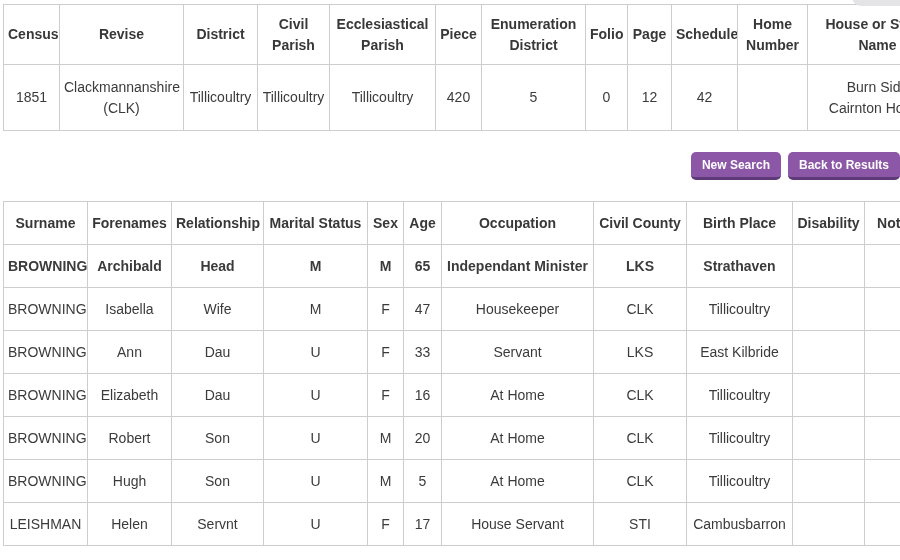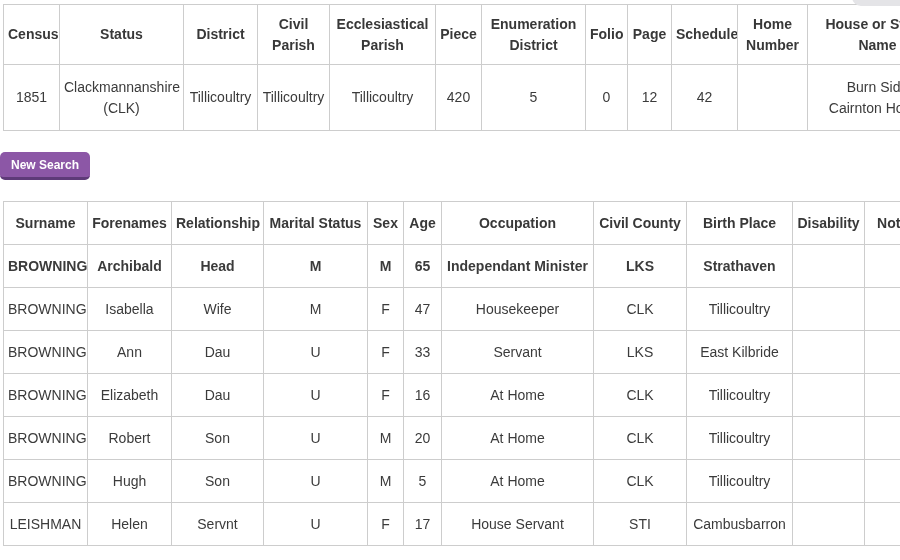--- a/index.html
+++ b/index.html
@@ -13,21 +13,21 @@
     border:1px solid #cdcdcd;
     text-align:center;vertical-align:middle;
     font-size:14px;line-height:1.45;
     padding:2px 4px;white-space:pre-line;overflow:hidden;
   }
   th{font-weight:700;color:#383838;}
   .record-table{margin:4px 0 0 3px;width:944px;}
   .record-table thead tr{height:60px;}
   .record-table tbody tr{height:66px;}
   .button-bar{
-    width:900px;display:flex;justify-content:flex-start;gap:7px;
+    width:900px;display:flex;justify-content:flex-end;gap:7px;
     margin-top:21px;
   }
   .btn{
     background:#8c57a6;color:#ffffff;
     border:none;border-bottom:3px solid #5e3a78;border-radius:5px;
     font-family:"Liberation Sans","DejaVu Sans",sans-serif;
     font-size:12px;font-weight:700;
     padding:6px 11px 5px 11px;cursor:pointer;
   }
   .people-table{margin:21px 0 0 3px;width:925px;}
@@ -54,21 +54,21 @@
     <col style="width:104px">
       <col style="width:42px">
       <col style="width:44px">
     <col style="width:66px">
       <col style="width:70px">
       <col style="width:140px">
   </colgroup>
   <thead>
     <tr>
       <th>Census</th>
-      <th>Status</th>
+      <th>Revise</th>
       <th>District</th>
       <th>Civil Parish</th>
       <th>Ecclesiastical Parish</th>
       <th>Piece</th>
       <th>Enumeration District</th>
       <th>Folio</th>
       <th>Page</th>
       <th>Schedule</th>
       <th>Home Number</th>
       <th>House or Street Name</th>
@@ -88,20 +88,21 @@
       <td>42</td>
       <td></td>
       <td>Burn Side
 Cairnton House</td>
     </tr>
   </tbody>
 </table>
 
 <div class="button-bar">
   <button class="btn">New Search</button>
+  <button class="btn">Back to Results</button>
 </div>
 
 <table class="people-table">
   <colgroup>
     <col style="width:84px">
       <col style="width:84px">
       <col style="width:92px">
     <col style="width:104px">
       <col style="width:36px">
       <col style="width:38px">

